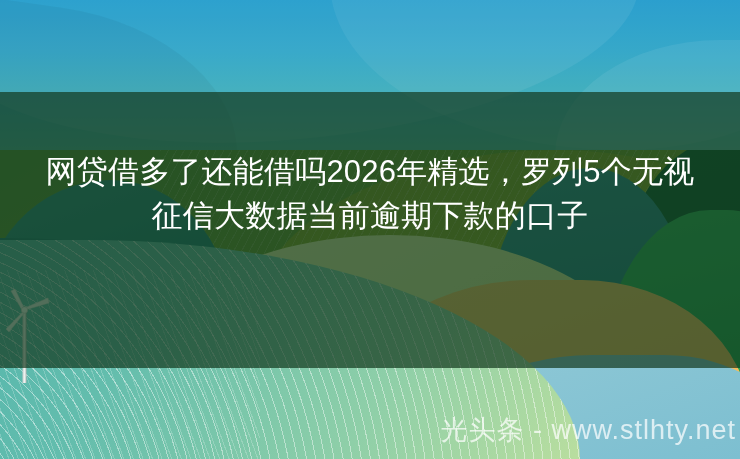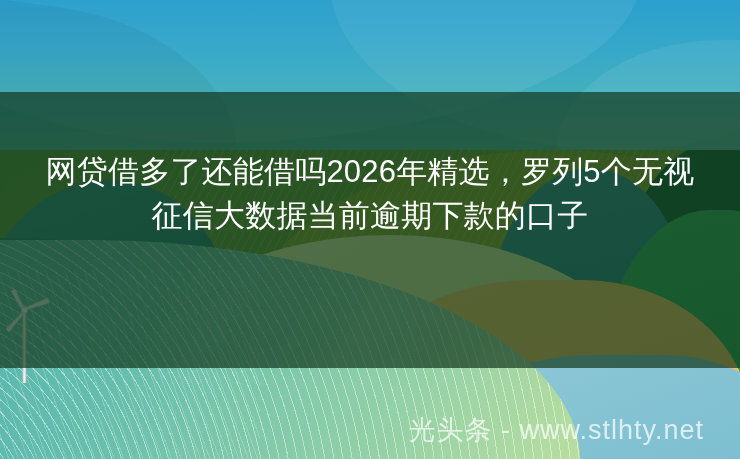--- a/index.html
+++ b/index.html
@@ -161,21 +161,21 @@
     text-align:center;
     font-weight:400;
     letter-spacing:.2px;
     white-space:pre-wrap;
   }
 
   
   .watermark{
     position:absolute; left:0; top:412px; width:740px;
     text-align:right;
-    padding-right:36px;
+    padding-right:4px;
     box-sizing:border-box;
     color:rgba(255,255,255,.72);
     font-size:27px;
     letter-spacing:1px;
     white-space:nowrap;
   }
 </style>
 </head>
 <body>
 

